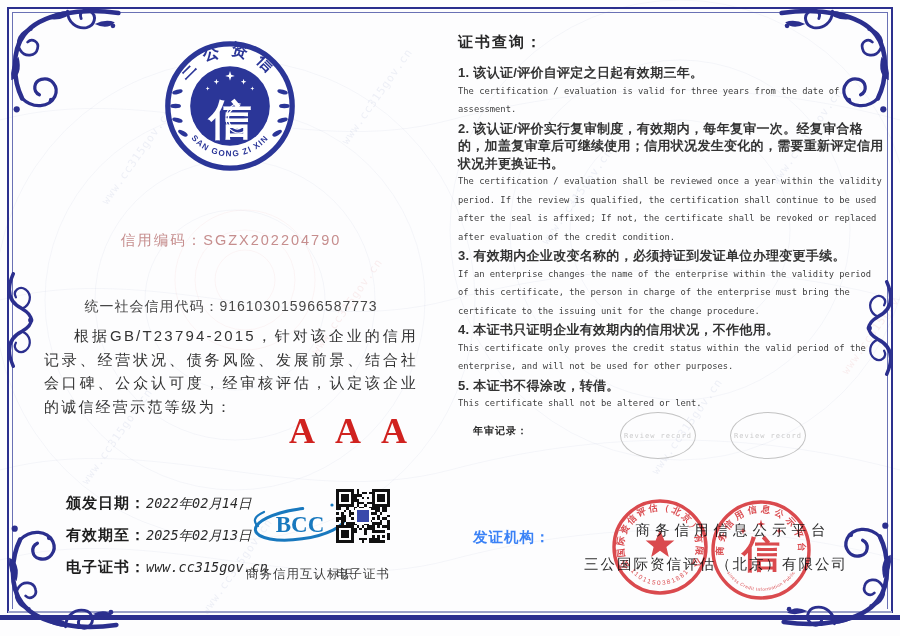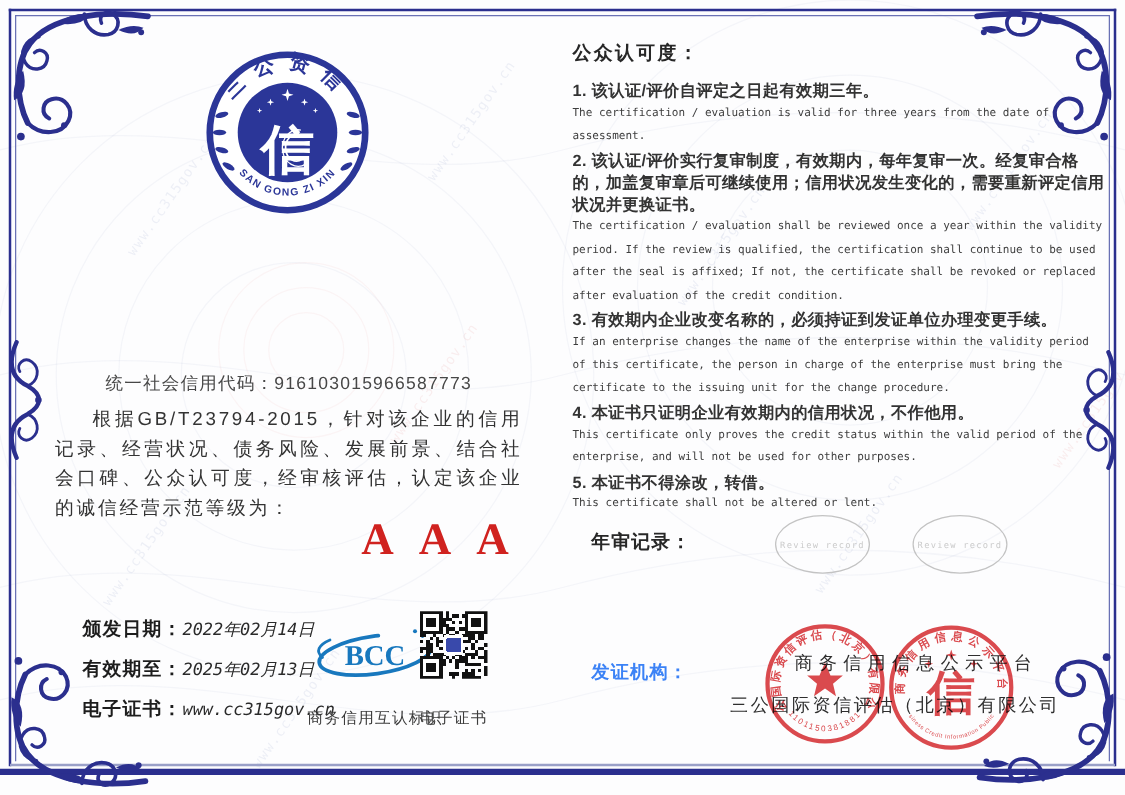--- a/index.html
+++ b/index.html
@@ -50,21 +50,21 @@
   #bcc{position:absolute;left:250px;top:498px;width:100px;height:50px;}
   #qr-svg{position:absolute;left:336px;top:489px;width:54px;height:54px;}
 
   
   #inst-head{position:absolute;left:458px;top:33px;font-size:15px;font-weight:bold;
          letter-spacing:2px;color:#272727;}
   #inst{position:absolute;left:458px;top:64px;width:426px;}
   #inst .zh{margin:0;font-size:13px;line-height:17.5px;font-weight:600;color:#333;letter-spacing:.3px;}
   #inst .en{margin:0 0 1px 0;font-family:"DejaVu Sans Mono",monospace;font-size:8.8px;
          line-height:18.5px;color:#3e3e3e;}
-  #annual-label{position:absolute;left:473px;top:424px;font-size:15px;font-weight:bold;
+  #annual-label{position:absolute;left:473px;top:424px;font-size:10px;font-weight:bold;
          letter-spacing:1px;color:#272727;}
   .oval{position:absolute;top:412px;width:74px;height:45px;border:1px solid #c3c3c3;
          border-radius:50%;display:flex;align-items:center;justify-content:center;text-align:right;}
   .oval span{font-family:"DejaVu Sans Mono",monospace;font-size:7px;color:#cbcbcb;letter-spacing:1px;}
   #oval-1{left:620px;} #oval-2{left:730px;}
   #issuer-label{position:absolute;left:473px;top:528px;font-size:14.5px;font-weight:bold;
          letter-spacing:1px;color:#3b82f6;}
   #issuer-platform{position:absolute;left:627px;top:521px;width:212px;text-align:center;
          font-size:14.5px;letter-spacing:5px;color:#2e2e2e;}
   #issuer-company{position:absolute;left:565px;top:555px;width:302px;text-align:center;
@@ -194,20 +194,23 @@
       <use href="#star4" x="-5" y="-5" width="10" height="10" transform="translate(93,52) scale(0.45)"></use>
     </g>
     <text x="70" y="99" text-anchor="middle" font-family="Liberation Serif,serif" font-weight="bold" font-size="44" fill="#fff">信</text>
     <g fill="none" stroke="#fff">
       <path d="M82,92 a9,11 0 1 1 -2,-20" stroke-width="1.4"></path>
       <path d="M85,96 a13,15 0 1 1 -4,-28" stroke-width="1.1"></path>
     </g>
   </svg>
 
 
+  <div id="credit-code">
+    <span>信用编码：</span><span>SGZX202204790</span>
+  </div>
 
   <div id="uscc">
     <span>统一社会信用代码：</span><span>916103015966587773</span>
   </div>
 
   <div id="statement">根据GB/T23794-2015，针对该企业的信用记录、经营状况、债务风险、发展前景、结合社会口碑、公众认可度，经审核评估，认定该企业的诚信经营示范等级为：</div>
 
   <div id="rating">AAA</div>
 
   <div class="meta-row" style="top:494px">
@@ -373,21 +376,21 @@
       <rect x="15" y="1" width="5" height="5" fill="#fff"></rect>
       <rect x="16" y="2" width="3" height="3" fill="#111"></rect>
       <rect x="0" y="14" width="7" height="7" fill="#111"></rect>
       <rect x="1" y="15" width="5" height="5" fill="#fff"></rect>
       <rect x="2" y="16" width="3" height="3" fill="#111"></rect>
       <rect x="7.5" y="7.5" width="6" height="6" fill="#fff"></rect>
       <rect x="8.2" y="8.2" width="4.6" height="4.6" rx="0.6" fill="#3949ab"></rect>
     </svg>
   <div class="cap" style="left:330px;top:566px;width:66px">电子证书</div>
 
-  <div id="inst-head">公众认可度：</div>
+  <div id="inst-head">证书查询：</div>
 
   <div id="inst">
     <p class="zh">1. 该认证/评价自评定之日起有效期三年。</p>
     <p class="en">The certification / evaluation is valid for three years from the date of assessment.</p>
     <p class="zh">2. 该认证/评价实行复审制度，有效期内，每年复审一次。经复审合格的，加盖复审章后可继续使用；信用状况发生变化的，需要重新评定信用状况并更换证书。</p>
     <p class="en">The certification / evaluation shall be reviewed once a year within the validity period. If the review is qualified, the certification shall continue to be used after the seal is affixed; If not, the certificate shall be revoked or replaced after evaluation of the credit condition.</p>
     <p class="zh">3. 有效期内企业改变名称的，必须持证到发证单位办理变更手续。</p>
     <p class="en">If an enterprise changes the name of the enterprise within the validity period of this certificate, the person in charge of the enterprise must bring the certificate to the issuing unit for the change procedure.</p>
     <p class="zh">4. 本证书只证明企业有效期内的信用状况，不作他用。</p>
     <p class="en">This certificate only proves the credit status within the valid period of the enterprise, and will not be used for other purposes.</p>

